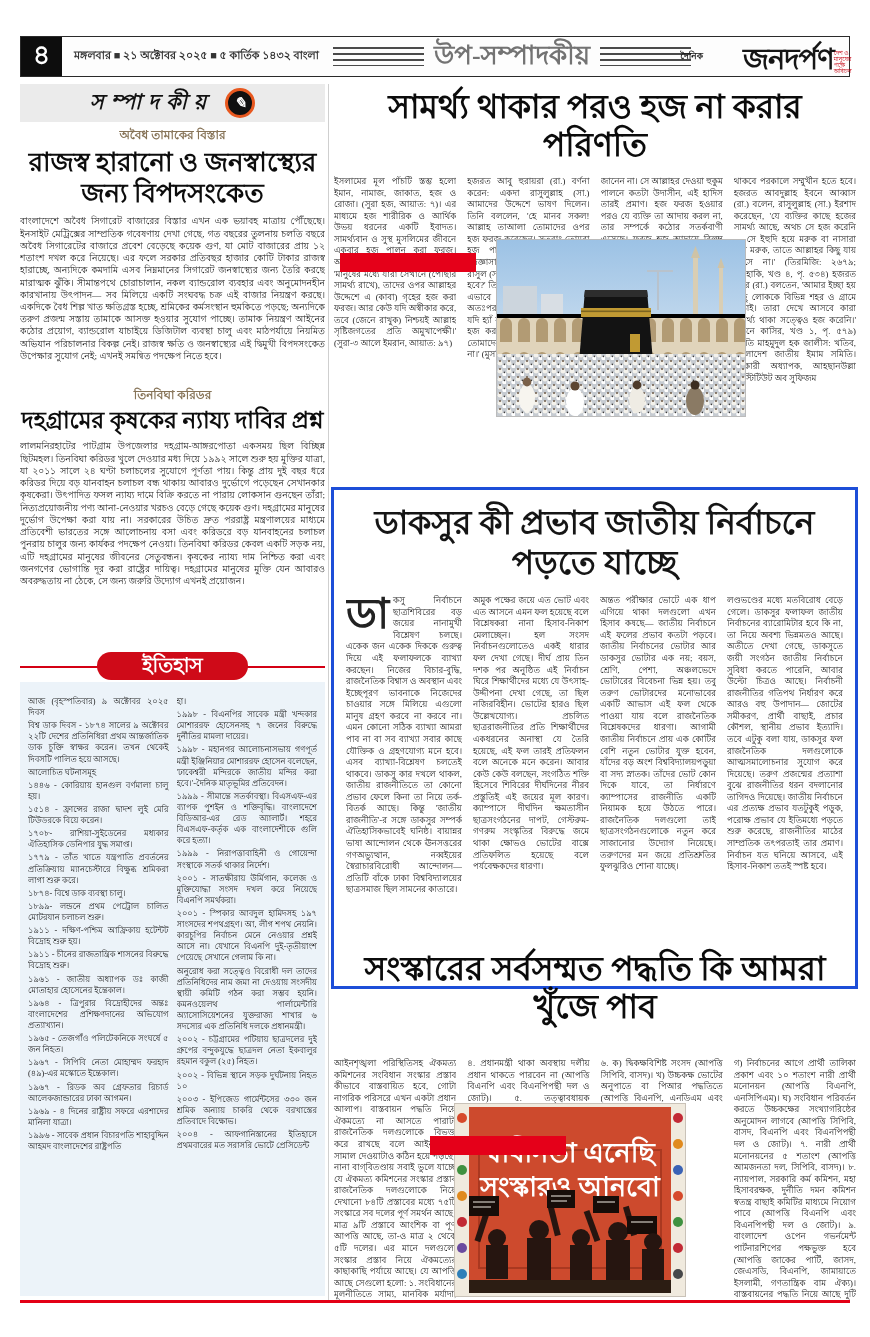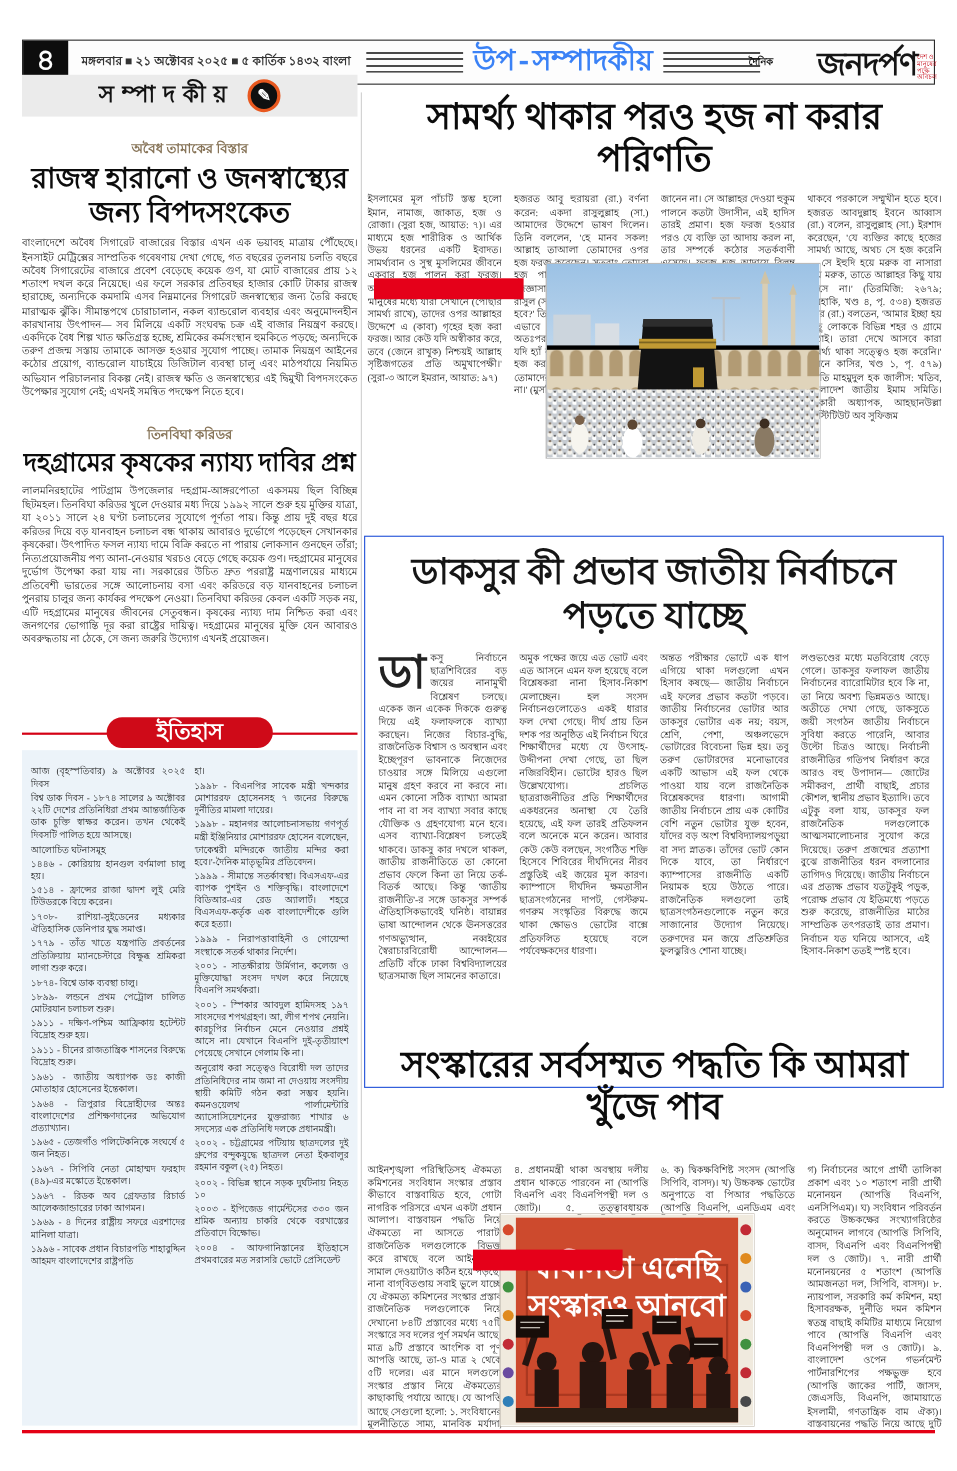--- a/index.html
+++ b/index.html
@@ -10,31 +10,31 @@
   
   .tophead { position:absolute; left:20px; top:36px; width:830px; height:41px;
              border:1px solid #2a2a2a; background:#fdfdfd; display:flex; align-items:stretch; }
   .pagenum { width:41px; background:#0d0d0d; color:#fff; font-size:27px; font-weight:bold;
              display:flex; align-items:center; justify-content:center; }
   .dateline { display:flex; align-items:center; padding:0 14px 0 12px; font-size:11px;
               font-weight:bold; color:#333; white-space:nowrap; }
   .headmid { flex:1; display:flex; align-items:center; gap:10px; }
   .hlines { flex:1; height:19px;
             background:repeating-linear-gradient(to bottom,#4a4a4a 0 2px,transparent 2px 6px); }
-  .sectitle { font-size:26px; font-weight:bold; color:#3b82f6; white-space:nowrap;font-family:Liberation Mono, monospace; }
+  .sectitle { font-size:26px; font-weight:bold; color:#737373; white-space:nowrap; }
   .masthead { width:158px; display:flex; flex-direction:row; align-items:flex-end;
               justify-content:center; padding:2px 8px 2px 0; line-height:1; }
   .mh-pre { font-size:9px; font-weight:bold; align-self:center; margin-right:40px; }
   .mh-name { font-size:29px; font-weight:bold; letter-spacing:-1px; }
   .mh-tag { font-size:6px; color:#c40010; margin-top:2px; }
 
   
-  .edlabel { position:absolute; left:20px; top:68px; width:305px; height:38px; background:#ebebeb;
+  .edlabel { position:absolute; left:20px; top:84px; width:305px; height:38px; background:#ebebeb;
              display:flex; align-items:center; justify-content:center; gap:12px;
-             font-size:21px; font-weight:bold; letter-spacing:7px; color:#111; }
+             font-size:21px; font-weight:bold; letter-spacing:7px; color:#111;font-style:italic; }
   .penicon { width:30px; height:30px; border-radius:50%; background:#101010; border:3px solid #e8581f;
              color:#fff; font-size:15px; display:flex; align-items:center; justify-content:center;
              letter-spacing:0; }
   .lart { position:absolute; left:20px; width:305px; }
   .kicker { text-align:center; font-size:12px; font-weight:bold; color:#877458; margin-bottom:2px; }
   .lhead1 { text-align:center; font-size:26px; font-weight:bold; line-height:1.18; color:#0c0c0c; }
   .lhead2 { text-align:center; font-size:23px; font-weight:bold; line-height:1.15; color:#0c0c0c; }
   .lbody { margin-top:6px; font-size:9.2px; line-height:1.33; text-align:justify; color:#222;
            overflow:hidden; }
   .art1body { height:162px; }
@@ -61,21 +61,21 @@
   .hajj-cols { left:334px; top:176px; width:522px; height:292px; }
 
   .photo { position:absolute; z-index:2; }
   .kaaba { left:497px; top:240px; width:248px; height:176px; box-shadow:0 0 0 1px #bbb; }
 
   .redbar { position:absolute; background:#e50019; z-index:5; }
   .redbar1 { left:340px; top:253px; width:136px; height:19px; }
   .redbar2 { left:430px; top:1136px; width:136px; height:19px; }
 
   .daksu-box { position:absolute; left:331px; top:487px; width:527px; height:502px;
-               border:1px solid #1d4ed8; background:#fff; padding:14px 12px 10px 12px; }
+               border:3px solid #1d4ed8; background:#fff; padding:14px 12px 10px 12px; }
   .daksu-head { position:static; width:100%; text-align:center; font-size:33px; font-weight:bold;
                 line-height:1.2; }
   .daksu-cols { position:static; display:flex; gap:11px; margin-top:12px; height:388px; overflow:hidden; }
   .dropcap { float:left; font-size:42px; line-height:0.85; font-weight:bold; padding:2px 4px 0 0; }
 
   .reform-head { top:950px; font-size:33px; }
   .reform-cols { left:334px; top:1058px; width:522px; height:242px; }
   .mural { left:455px; top:1104px; width:230px; height:192px; box-shadow:0 0 0 1px #c9c2b8; }
 
   .botrule { position:absolute; left:20px; top:1300px; width:830px; height:3px; background:#e30015; }

